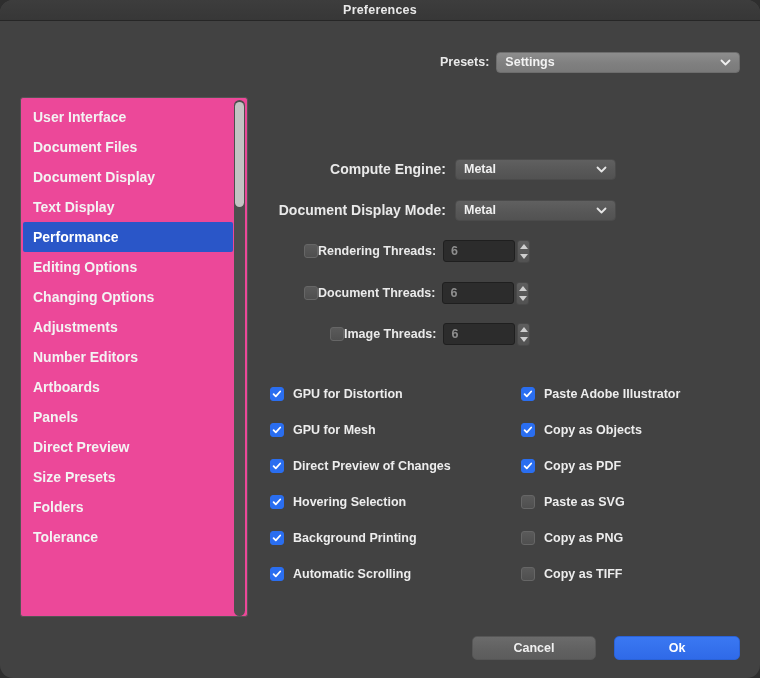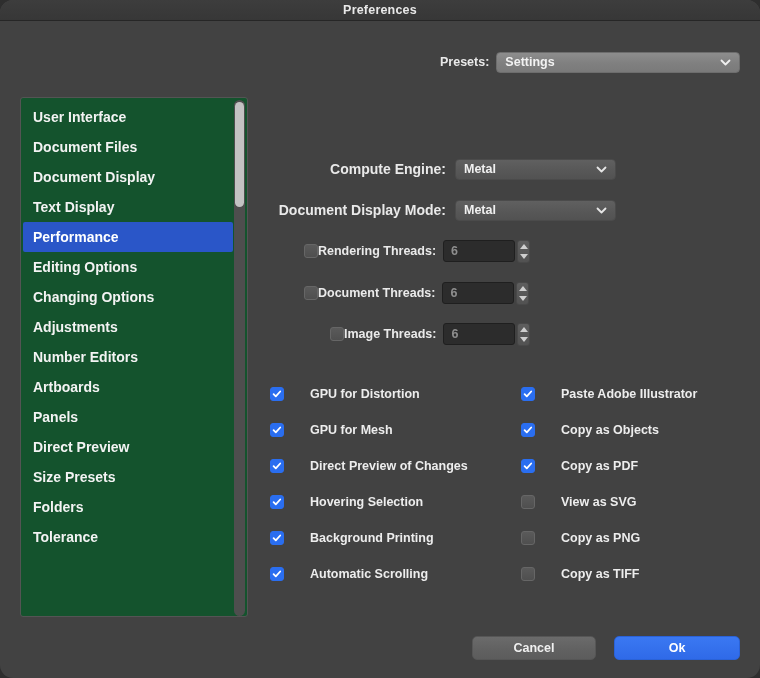--- a/index.html
+++ b/index.html
@@ -80,21 +80,21 @@
     padding-left: 8px;
     white-space: nowrap;
   }
 
   
   .sidebar {
     position: absolute;
     left: 20px; top: 97px;
     width: 228px;
     height: 520px;
-    background: #14532d;
+    background: #ec4899;
     border: 1px solid #545454;
     border-radius: 3px;
     box-sizing: border-box;
     overflow: hidden;
   }
   .sidebar-items {
     position: absolute;
     left: 0; top: 4px;
     width: 214px;
   }
@@ -266,21 +266,21 @@
     border: 1px solid #2a6ef0;
   }
   .cbox.on svg {
     position: absolute;
     left: 1px; top: 1px;
   }
   .check-label {
     color: #ededed;
     font-size: 12.5px;
     font-weight: bold;
-    margin-left: 26px;
+    margin-left: 9px;
     white-space: nowrap;
   }
 
   
   .btn {
     position: absolute;
     height: 24px;
     border-radius: 5px;
     box-sizing: border-box;
     display: flex;
@@ -482,21 +482,21 @@
         <div class="check-row">
           <span class="cbox on">
             <svg width="10" height="10" viewBox="0 0 10 10">
               <path d="M1.6 5.1 L3.8 7.3 L8.2 2.5" fill="none" stroke="#ffffff" stroke-width="1.8" stroke-linecap="round" stroke-linejoin="round"></path>
             </svg>
           </span>
           <span class="check-label">Copy as PDF</span>
         </div>
         <div class="check-row">
           <span class="cbox off"></span>
-          <span class="check-label">View as SVG</span>
+          <span class="check-label">Paste as SVG</span>
         </div>
         <div class="check-row">
           <span class="cbox off"></span>
           <span class="check-label">Copy as PNG</span>
         </div>
         <div class="check-row">
           <span class="cbox off"></span>
           <span class="check-label">Copy as TIFF</span>
         </div>
       </div>

